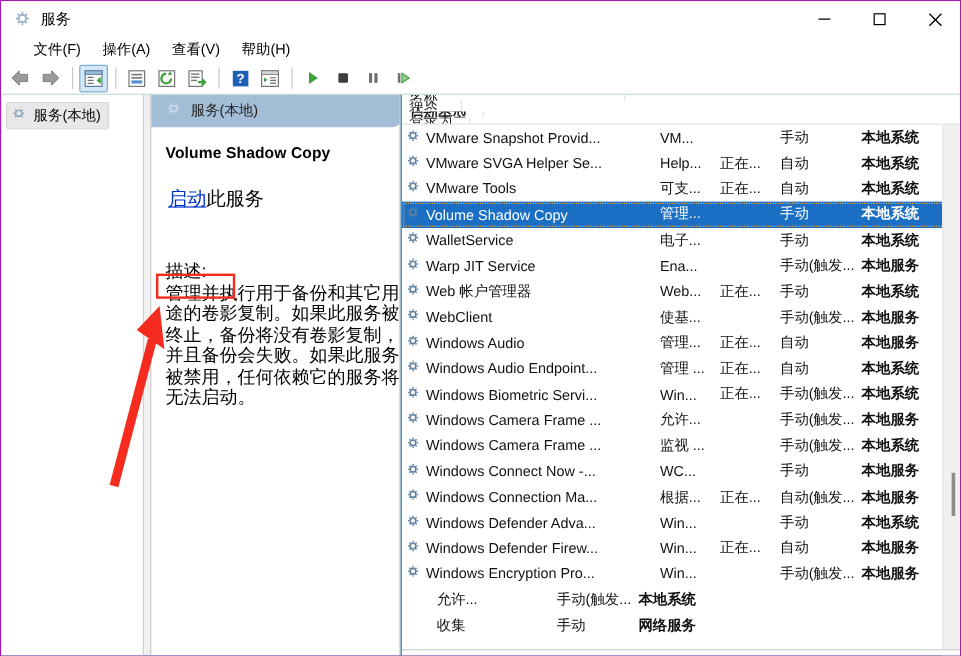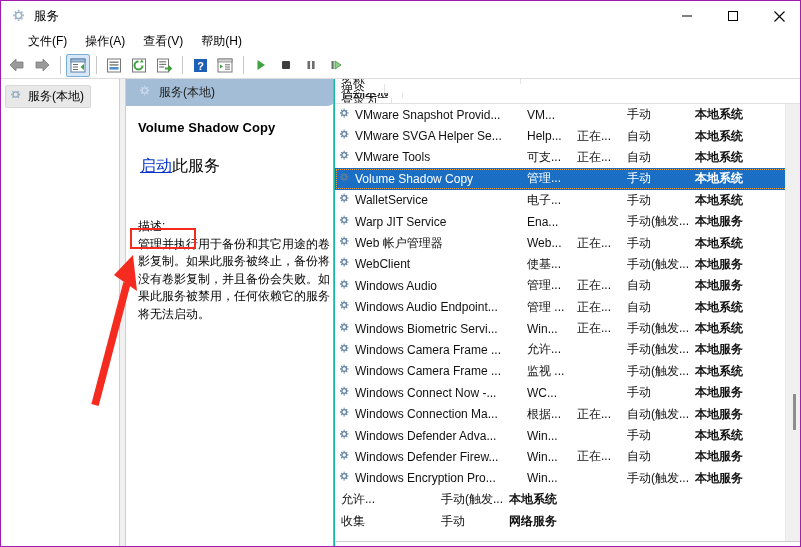--- a/index.html
+++ b/index.html
@@ -198,21 +198,21 @@
   }
   .action-link {
     color: #0033cc;
     text-decoration: underline;
   }
   .action-rest {
     color: #000000;
   }
   .desc-block {
     margin: 40px 0 0 12px;
-    font-size: 12px;
+    font-size: 15px;
     line-height: 17.5px;
     color: #000000;
   }
   .desc-label { display: block; }
   .desc-body { display: block; }
 
   
   .anno-box {
     position: absolute;
     left: 129px;
@@ -302,21 +302,21 @@
     box-sizing: border-box;
     padding-left: 6px;
   }
   .cell.c-name {
     width: 186px;
     display: flex;
     align-items: center;
     padding-left: 3px;
   }
   .cell.c-name .nm { margin-left: 4px; }
-  .cell.c-desc   { width: 50px;  }
+  .cell.c-desc   { width: 50px; margin-left: 23px;  }
   .cell.c-status { width: 50px;  }
   .cell.c-start  { width: 68px;  }
   .cell.c-logon  { width: 57px; font-weight: bold;  }
 
   
   .vscroll {
     position: absolute;
     right: 0; top: 25px;
     width: 17px;
     height: 444px;

